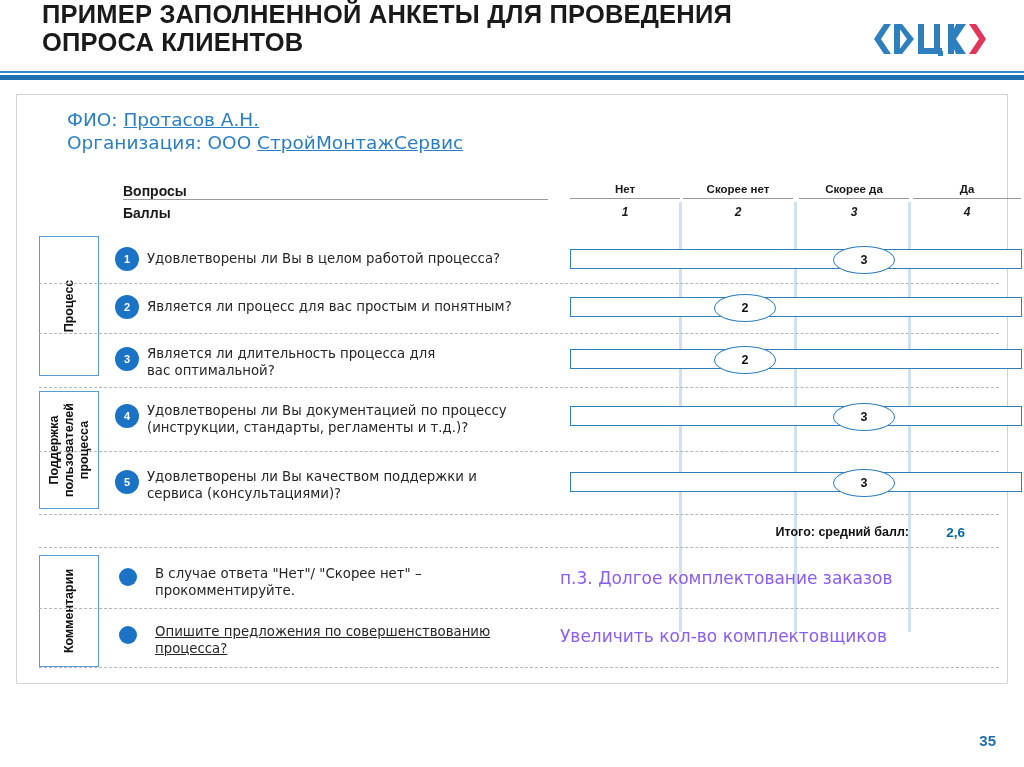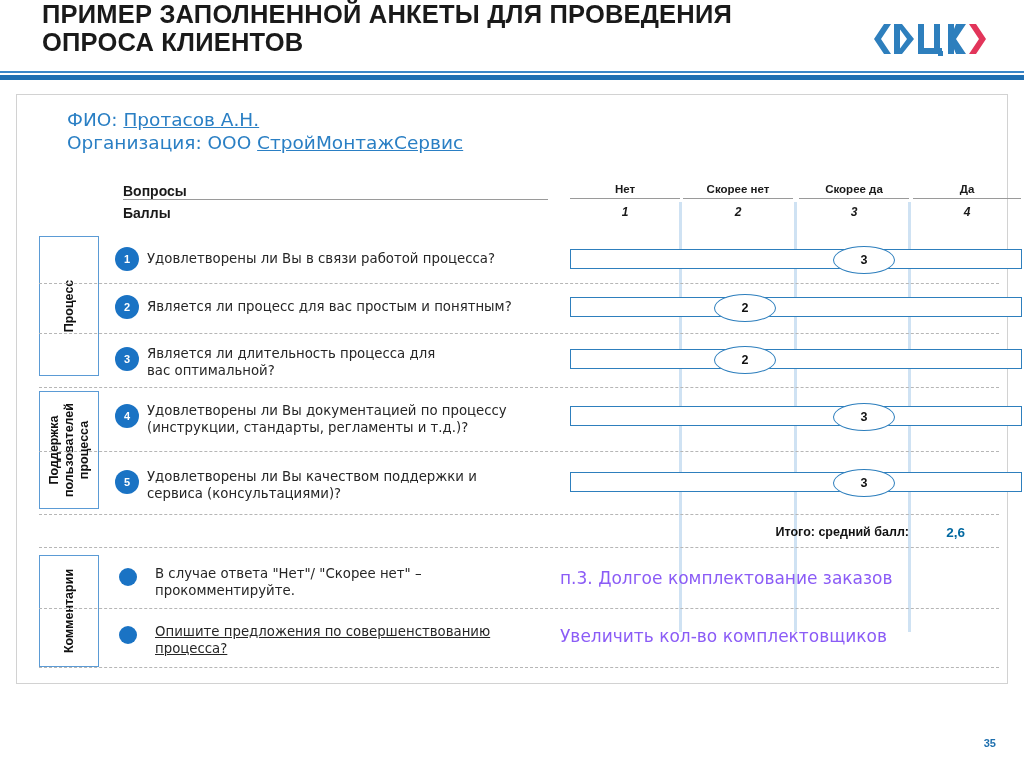--- a/index.html
+++ b/index.html
@@ -271,21 +271,21 @@
     font-family: "DejaVu Sans", sans-serif;
     white-space: nowrap;
     text-align: right;
   }
 
   
   #page-number {
     position: absolute;
     right: 28px;
     bottom: 18px;
-    font-size: 11px;
+    font-size: 15px;
     font-weight: bold;
     color: #1e6fae;
     font-family: "Liberation Sans", sans-serif;
   }
 </style>
 </head>
 <body>
 
 <div id="slide-header">
   <div id="slide-title">ПРИМЕР ЗАПОЛНЕННОЙ АНКЕТЫ ДЛЯ ПРОВЕДЕНИЯ ОПРОСА КЛИЕНТОВ</div>
@@ -370,21 +370,21 @@
   <div class="cat-box" style="top:296px;height:118px;">
     <div class="cat-label two-line">Поддержка пользователей процесса</div>
   </div>
 
   <div class="cat-box" style="top:460px;height:112px;">
     <div class="cat-label">Комментарии</div>
   </div>
 
   <div class="qrow" style="top:150px;">
     <div class="bullet" style="left:98px;top:2px;">1</div>
-    <div class="qtext" style="top:5px;width:400px;">Удовлетворены ли Вы в связи работой процесса?</div>
+    <div class="qtext" style="top:5px;width:400px;">Удовлетворены ли Вы в целом работой процесса?</div>
     <div class="answer-bar" style="top:4px;"></div>
     <div class="oval" style="left:816px;top:1px;">3</div>
   </div>
   <div class="row-sep" style="top:188px;"></div>
 
   <div class="qrow" style="top:198px;">
     <div class="bullet" style="left:98px;top:2px;">2</div>
     <div class="qtext" style="top:5px;width:410px;">Является ли процесс для вас простым и понятным?</div>
     <div class="answer-bar" style="top:4px;"></div>
     <div class="oval" style="left:697px;top:1px;">2</div>

